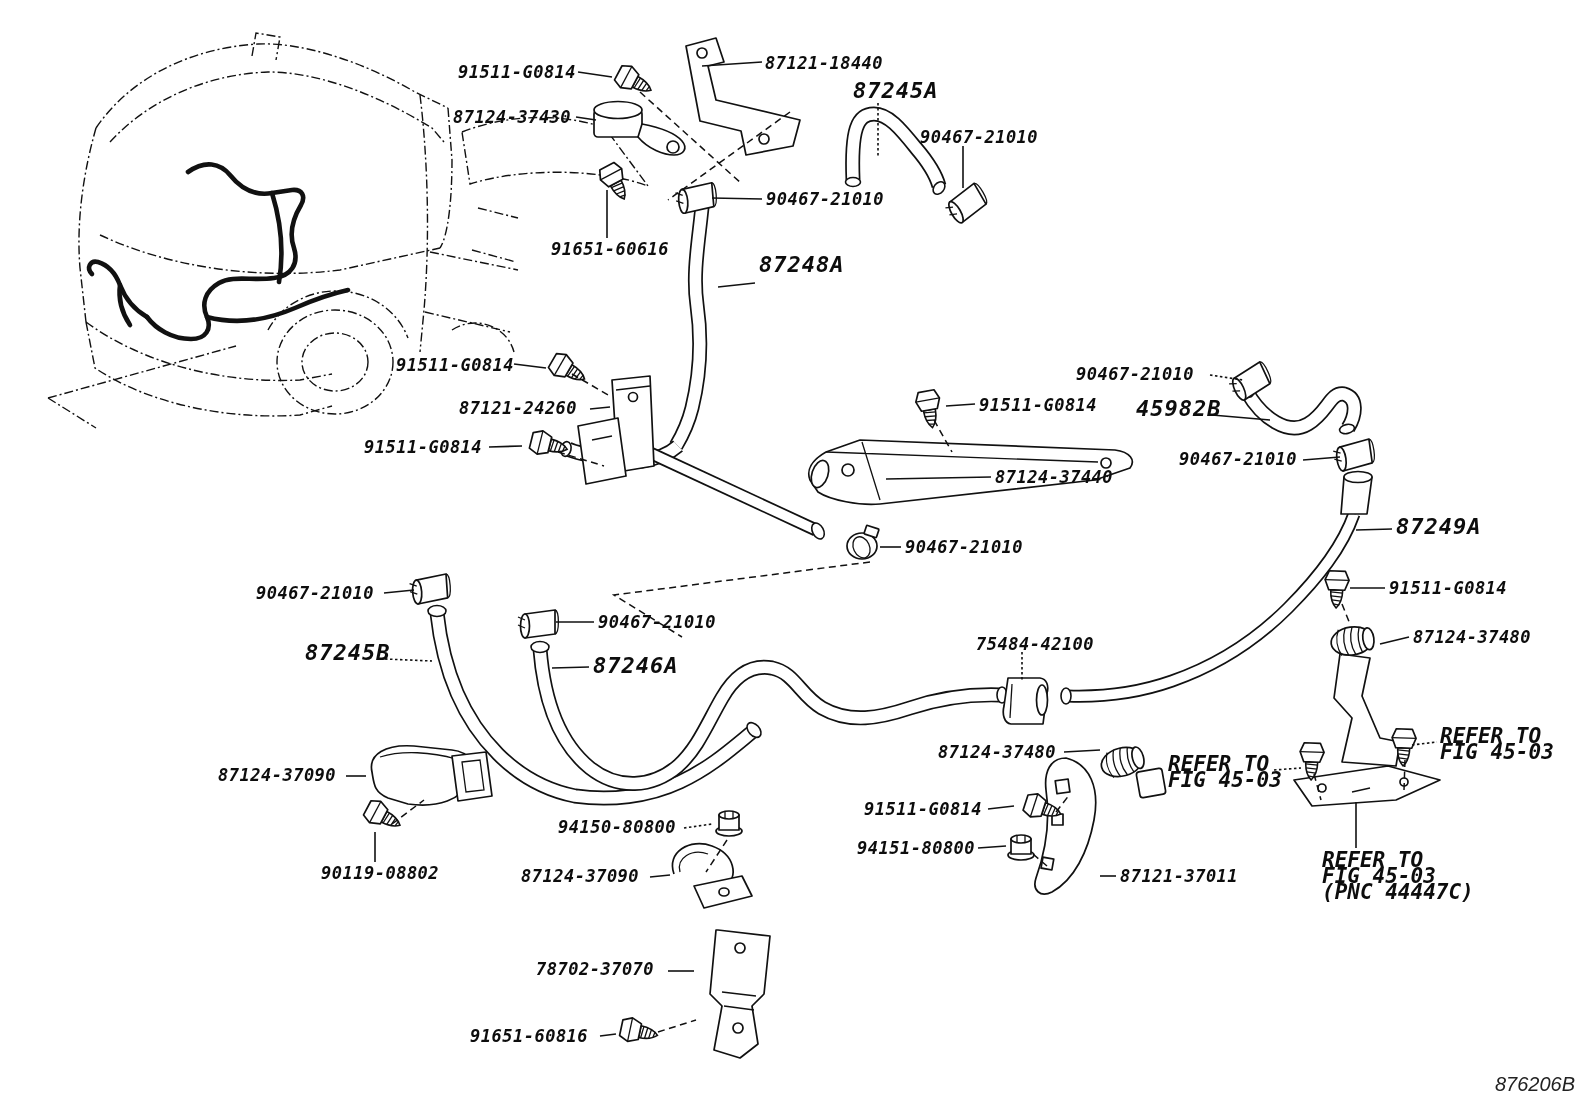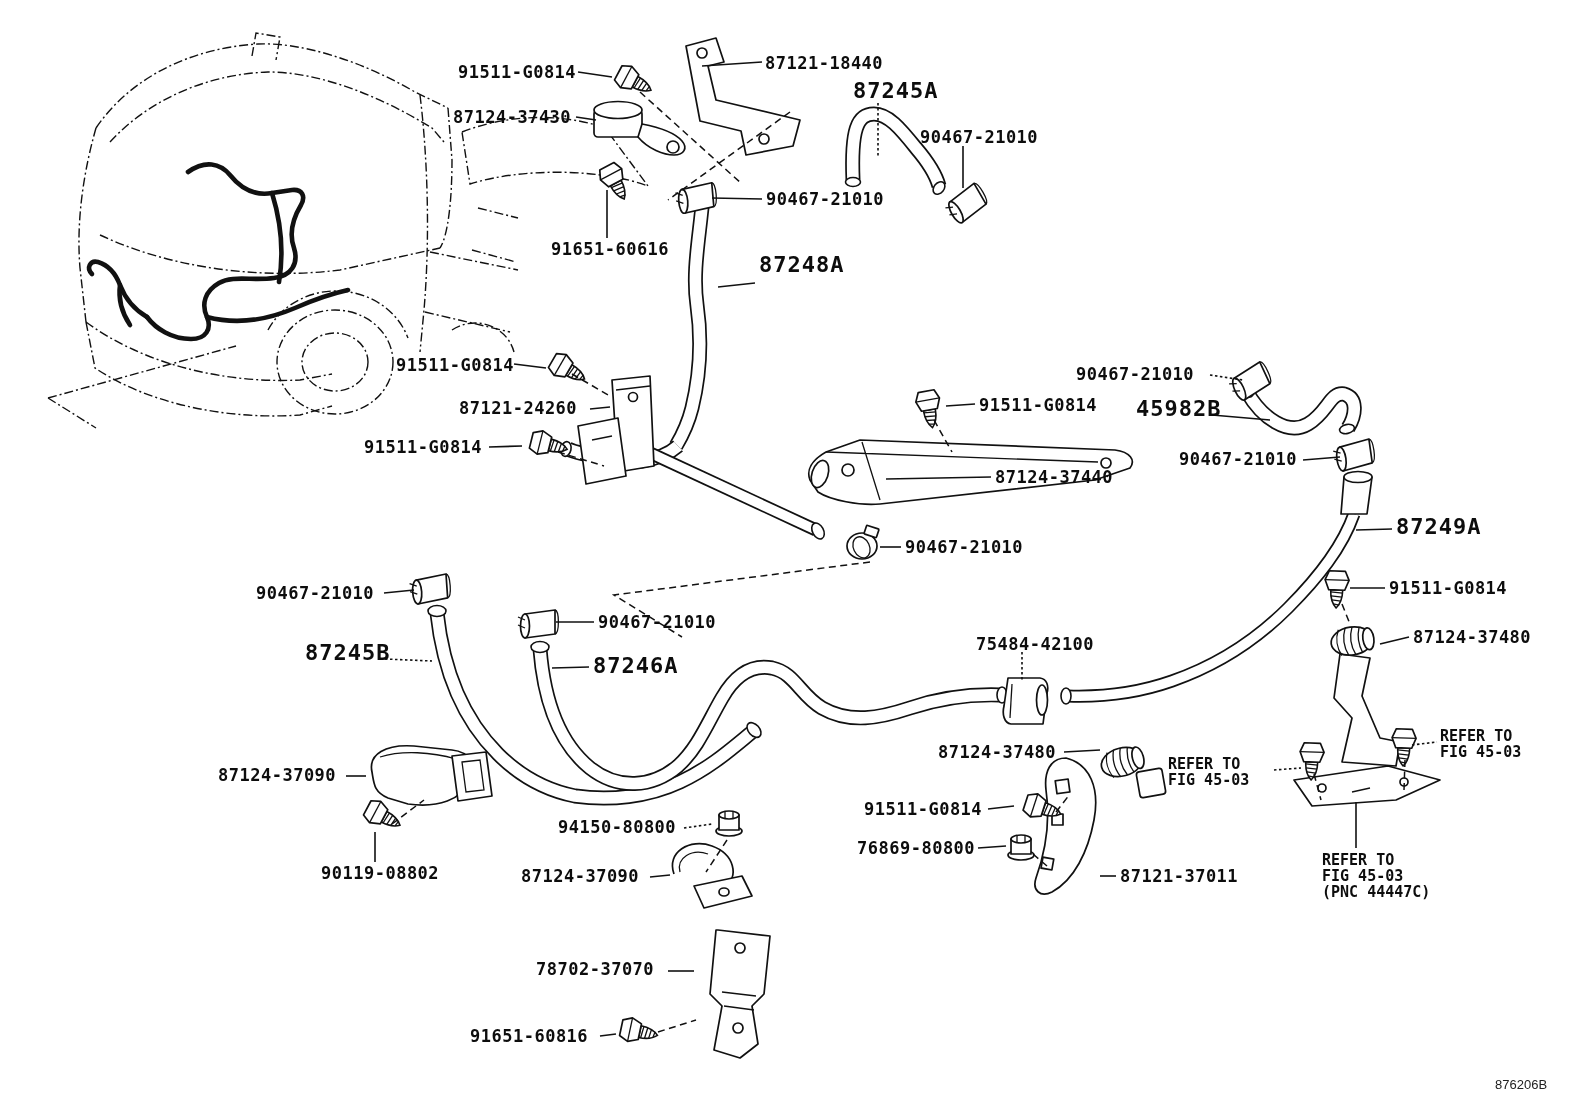--- a/index.html
+++ b/index.html
@@ -1,23 +1,23 @@
 <!DOCTYPE html>
 <html><head>
 <meta charset="utf-8">
 <style>
   html,body{margin:0;padding:0;background:#fff;}
   .stage{position:relative;width:1592px;height:1099px;background:#ffffff;overflow:hidden;
-         font-family:"DejaVu Sans Mono",monospace;}
+         font-family:"DejaVu Sans Mono",monospace;font-style:italic;}
   .stage svg{position:absolute;left:0;top:0;}
   .lbl{position:absolute;font-weight:bold;font-size:17px;line-height:17px;color:#0d0d0d;
        letter-spacing:.5px;white-space:pre-line;}
   .lbl.lg{font-size:22px;line-height:22px;letter-spacing:1px;}
-  .lbl.ref{font-size:15px;line-height:16px;letter-spacing:0;}
-  .lbl.code{font-family:"Liberation Sans",sans-serif;font-weight:normal;font-size:13px;
+  .lbl.ref{font-size:21px;line-height:16px;letter-spacing:0;}
+  .lbl.code{font-family:"Liberation Sans",sans-serif;font-weight:normal;font-size:20px;
             letter-spacing:0;color:#222;}
   
   .ln{stroke:#111;stroke-width:1.6;fill:none;}
   .dot{stroke:#111;stroke-width:1.6;fill:none;stroke-dasharray:2.5 2.5;}
   .dsh{stroke:#111;stroke-width:1.5;fill:none;stroke-dasharray:7 4.5;}
   .to{fill:none;stroke:#111;stroke-width:15;}
   .ti{fill:none;stroke:#fff;stroke-width:11.6;}
   .po{fill:none;stroke:#111;stroke-width:13;}
   .pi{fill:none;stroke:#fff;stroke-width:9.6;}
   .op{fill:#fff;stroke:#111;stroke-width:1.6;}
@@ -316,21 +316,21 @@
   <div class="lbl" style="left:976px;top:636px">75484-42100</div>
   <div class="lbl lg" style="left:593px;top:655px">87246A</div>
   <div class="lbl" style="left:938px;top:744px">87124-37480</div>
   <div class="lbl ref" style="left:1168px;top:756px">REFER TO
 FIG 45-03</div>
   <div class="lbl ref" style="left:1440px;top:728px">REFER TO
 FIG 45-03</div>
   <div class="lbl" style="left:218px;top:767px">87124-37090</div>
   <div class="lbl" style="left:864px;top:801px">91511-G0814</div>
   <div class="lbl" style="left:558px;top:819px">94150-80800</div>
-  <div class="lbl" style="left:857px;top:840px">76869-80800</div>
+  <div class="lbl" style="left:857px;top:840px">94151-80800</div>
   <div class="lbl" style="left:321px;top:865px">90119-08802</div>
   <div class="lbl" style="left:521px;top:868px">87124-37090</div>
   <div class="lbl" style="left:1120px;top:868px">87121-37011</div>
   <div class="lbl ref" style="left:1322px;top:852px">REFER TO
 FIG 45-03
 (PNC 44447C)</div>
   <div class="lbl" style="left:536px;top:961px">78702-37070</div>
   <div class="lbl" style="left:470px;top:1028px">91651-60816</div>
   <div class="lbl code" style="left:1495px;top:1076px">876206B</div>
 </div>

